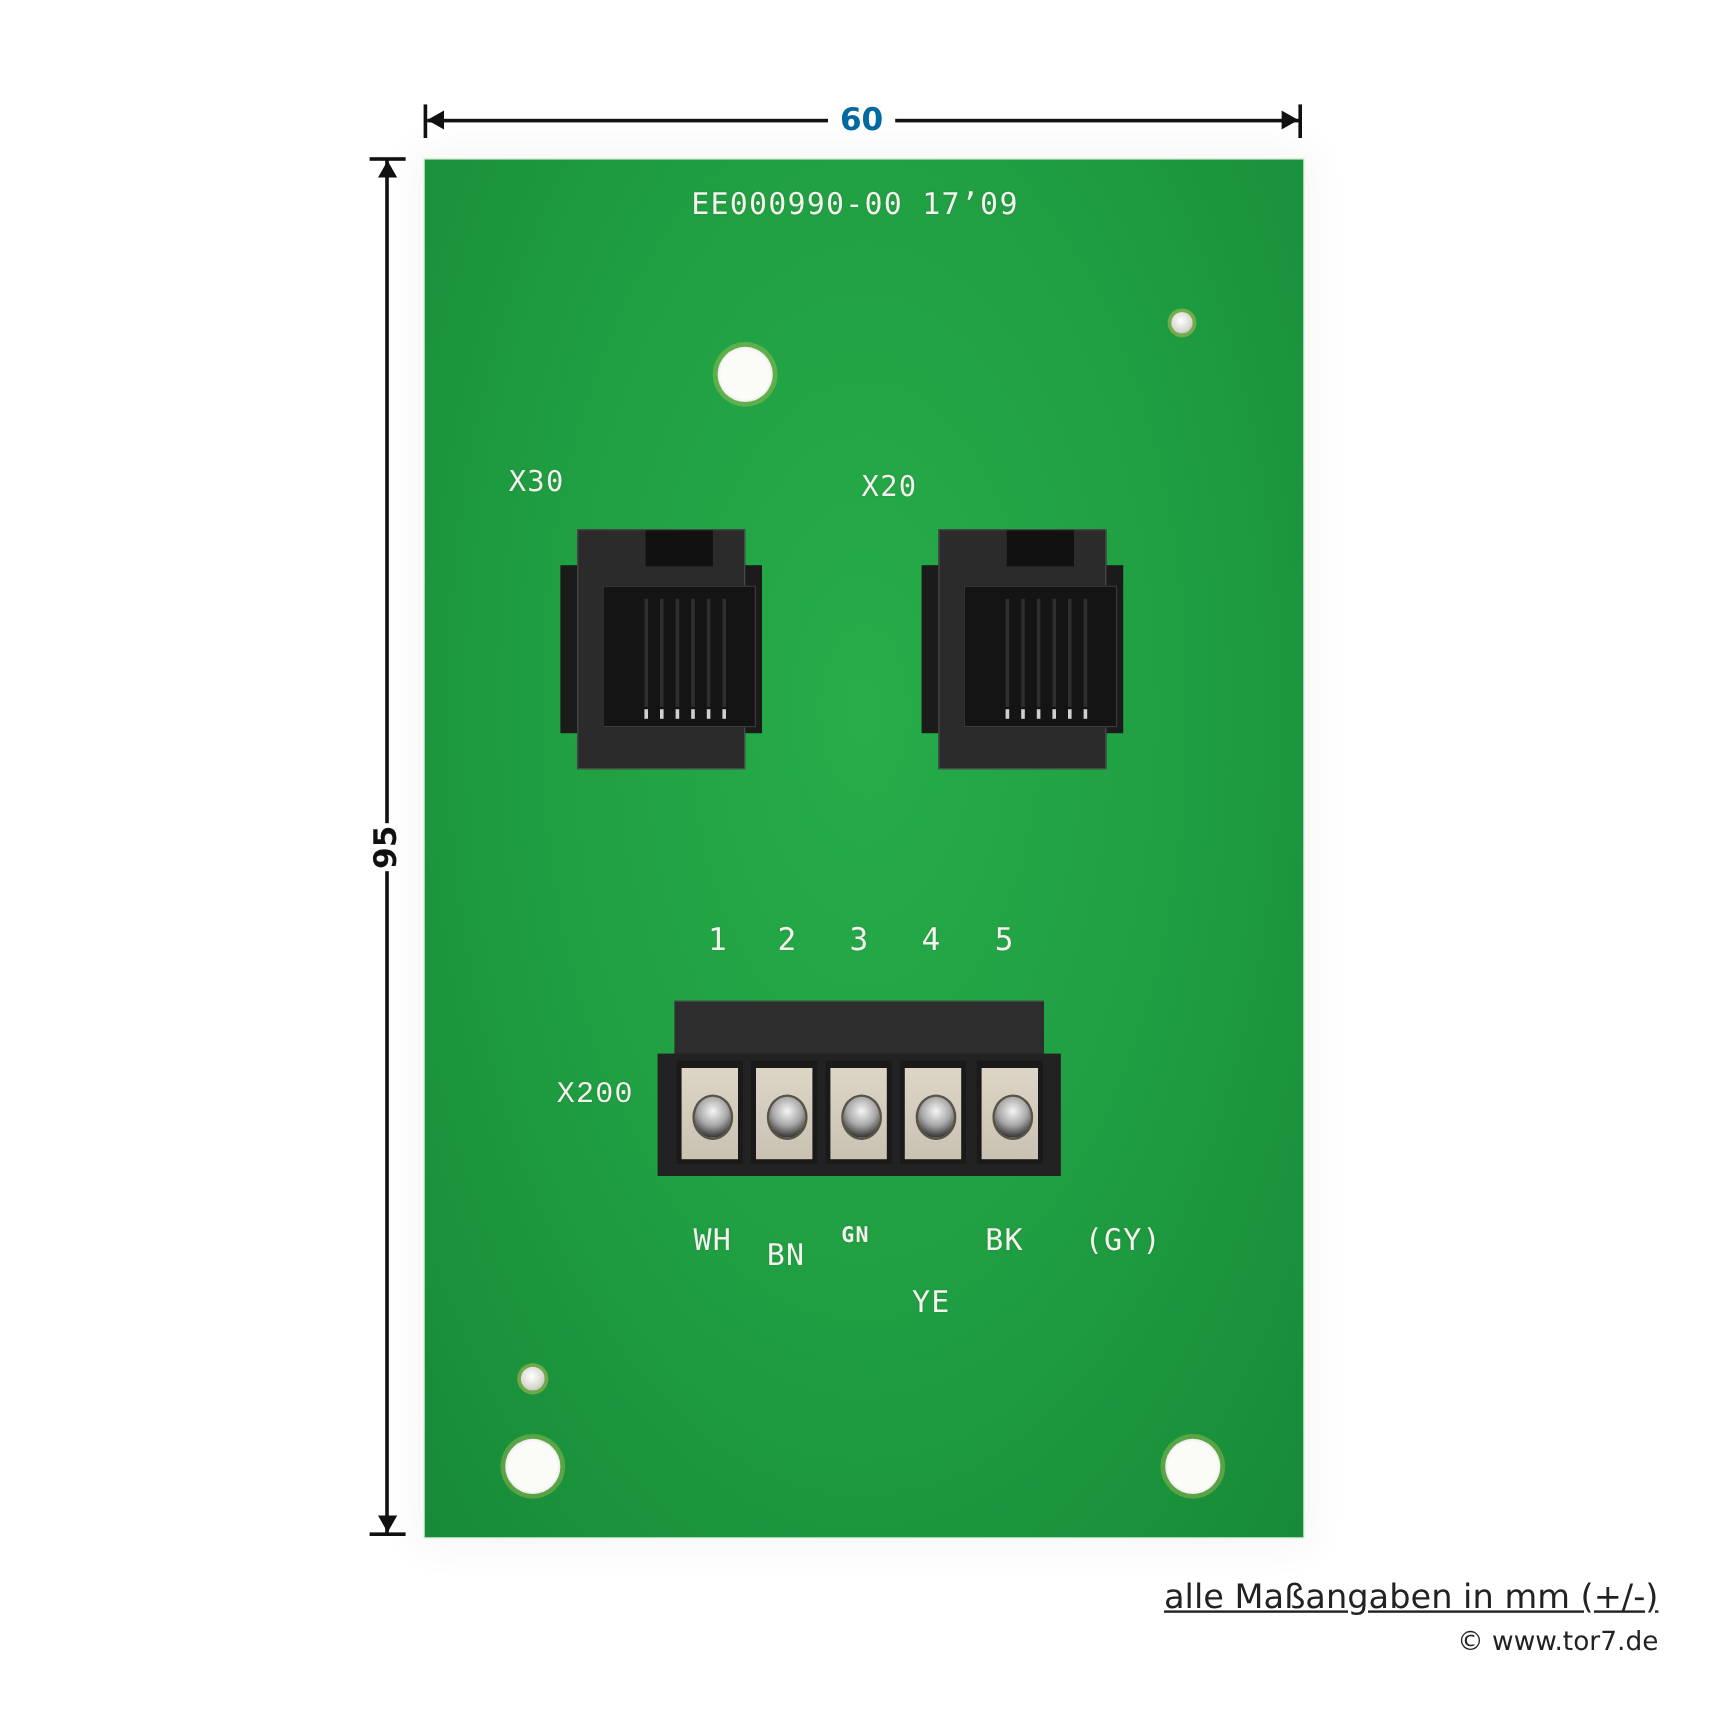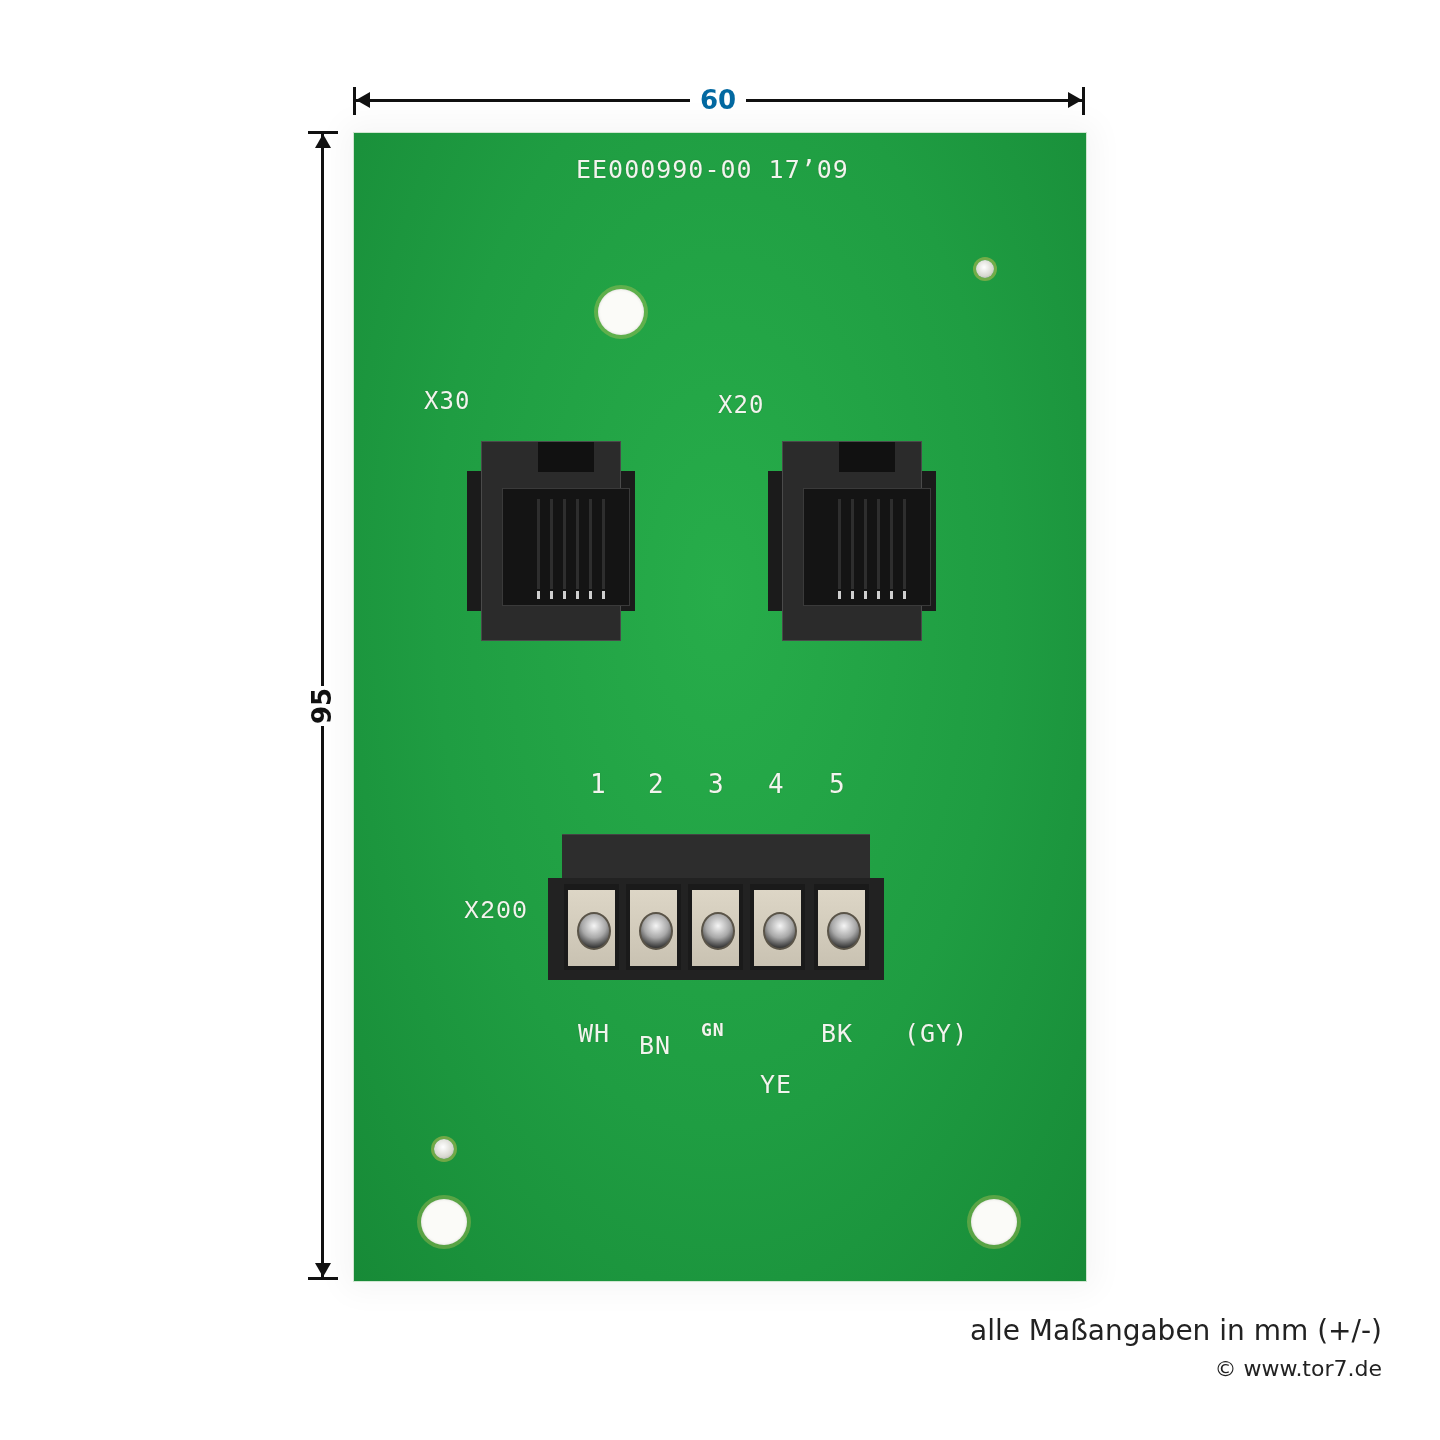--- a/index.html
+++ b/index.html
@@ -26,21 +26,21 @@
   .jack .mouth{position:absolute;left:20px;top:46px;width:128px;height:118px;background:#141414;border:1px solid #3a3a3a;box-sizing:border-box;}
   .jack .pin{position:absolute;top:10px;width:3px;height:90px;background:#2e2e2e;}
   .jack .pinhead{position:absolute;top:102px;width:3px;height:8px;background:#cfcfcf;}
   
   .tb{position:absolute;left:548px;top:834px;width:336px;height:146px;}
   .tb .top{position:absolute;left:14px;top:0;width:308px;height:44px;background:#2d2d2d;border-top:1px solid #444;}
   .tb .base{position:absolute;left:0;top:44px;width:336px;height:102px;background:#222;}
   .tb .cell{position:absolute;top:50px;width:55px;height:86px;background:#1a1a1a;}
   .tb .plate{position:absolute;left:4px;top:6px;width:47px;height:76px;background:linear-gradient(180deg,#ddd6c6,#c9c2b2);}
   .tb .screw{position:absolute;left:9px;top:22px;width:30px;height:34px;border-radius:50%;background:radial-gradient(circle at 50% 35%, #f5f5f5 0%, #a8a8a8 45%, #3a3a3a 80%);border:2px solid #5a5448;}
-  .footer-note{position:absolute;right:58px;top:1314px;font:28px "DejaVu Sans",sans-serif;color:#222;text-align:right;}
+  .footer-note{position:absolute;right:58px;top:1314px;font:28px "DejaVu Sans",sans-serif;color:#222;text-align:right;text-decoration:underline;}
   .footer-copy{position:absolute;right:58px;top:1356px;font:22px "DejaVu Sans",sans-serif;color:#222;text-align:right;}
 </style>
 </head>
 <body>
 
 <div>
   <div class="dim-tick" style="left:353px;top:87px;width:3px;height:28px;"></div>
   <div class="dim-tick" style="left:1082px;top:87px;width:3px;height:28px;"></div>
   <div class="dim-line-h"></div>
   <div class="arrow" style="left:356px;top:92px;border-top:8px solid transparent;border-bottom:8px solid transparent;border-right:14px solid #111;"></div>

